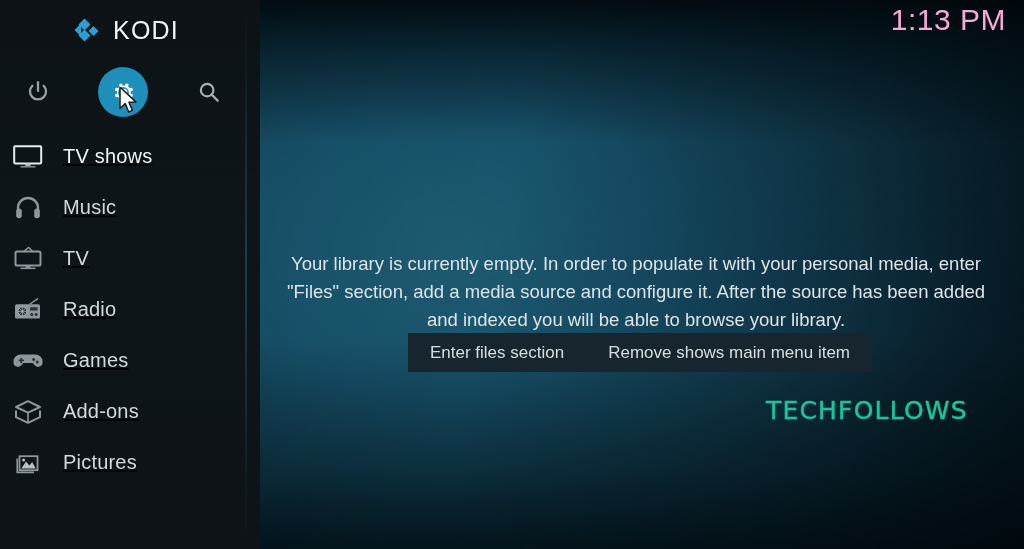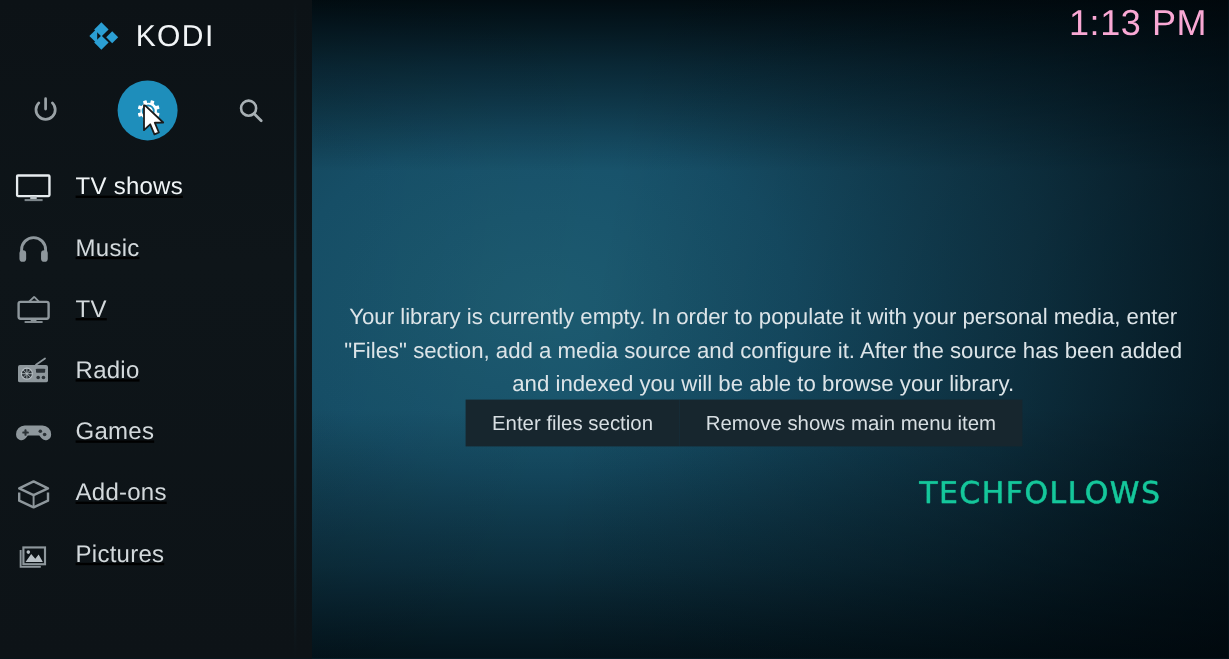--- a/index.html
+++ b/index.html
@@ -107,21 +107,21 @@
   .content{
     position:absolute; left:247px; top:0; width:886px; height:549px;
     z-index:3;
   }
   .empty-msg{
     position:absolute; left:36px; top:250px; width:706px;
     text-align:center; color:#dce4e8;
     font-size:18.5px; line-height:28px; font-weight:300;
   }
   .btn-row{
-    position:absolute; left:20px; top:333px; width:706px;
+    position:absolute; left:40px; top:333px; width:706px;
     display:flex; justify-content:center; 
   }
   .kbtn{
     height:39px; padding:0 22px;
     background:#17262e;
     color:#d7dee2; font-size:17px; font-weight:300;
     display:flex; align-items:center; justify-content:center;
     border:none; white-space:nowrap;
   }
 

